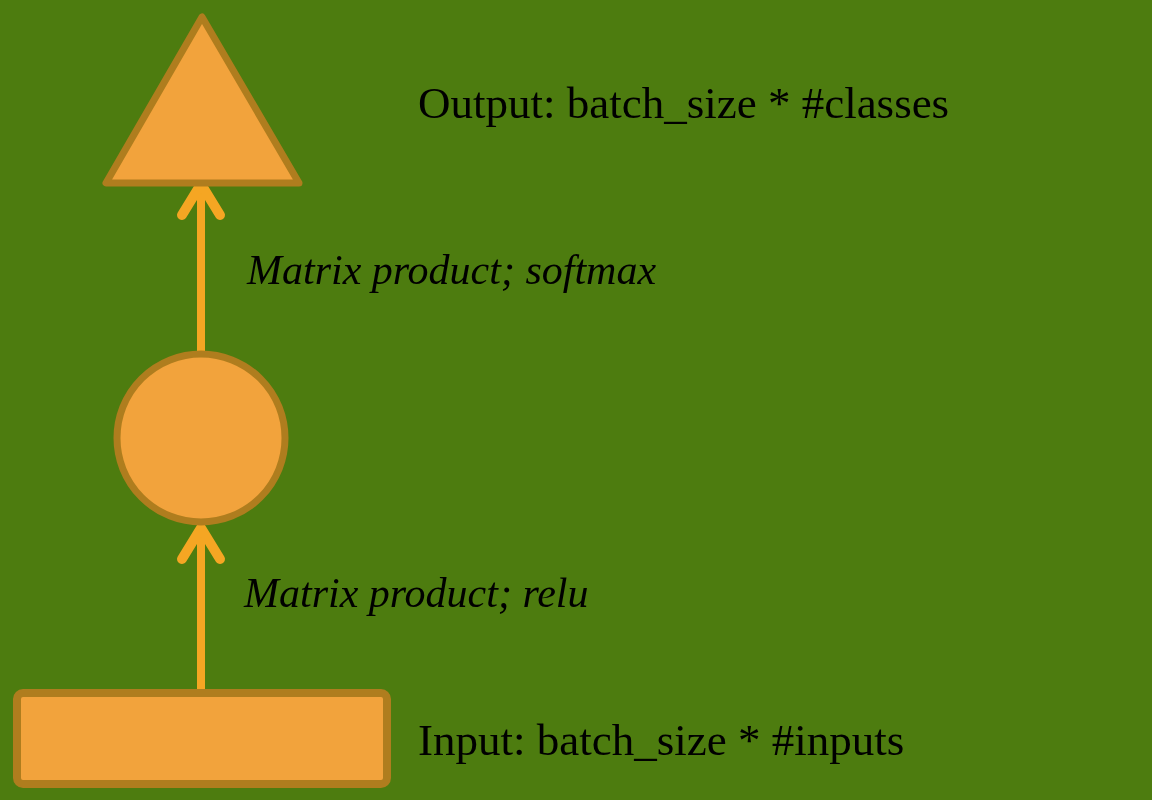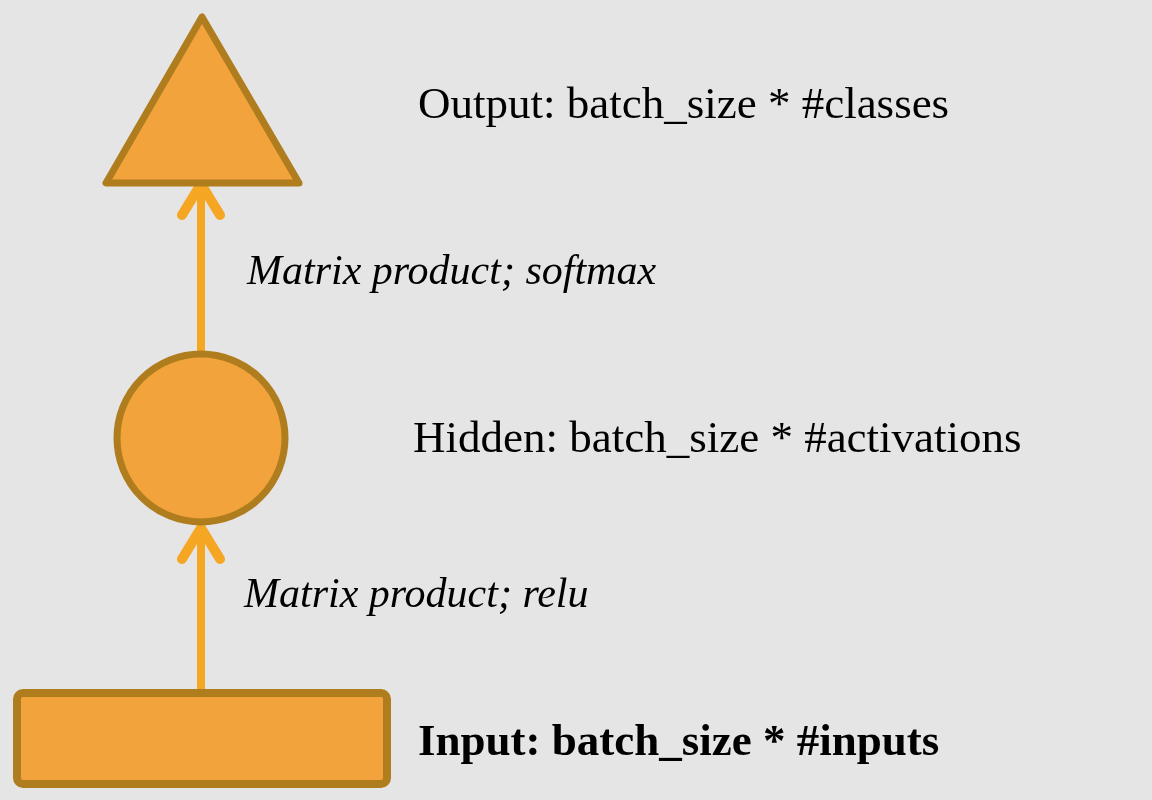--- a/index.html
+++ b/index.html
@@ -4,21 +4,21 @@
 <style>
   html, body {
     margin: 0;
     padding: 0;
     background: #ffffff;
   }
   #stage {
     position: relative;
     width: 1152px;
     height: 800px;
-    background: #e5e5e5;
+    background: #4d7c0f;
     overflow: hidden;
     font-family: "Liberation Serif", "DejaVu Serif", serif;
   }
   #shapes-svg {
     position: absolute;
     left: 0;
     top: 0;
     width: 1152px;
     height: 800px;
   }
@@ -61,21 +61,20 @@
 
     <polygon points="202,17 106,183 299,183" stroke-width="7" stroke-linejoin="round" fill="#F2A33C" stroke="#AF7D1E"></polygon>
 
     <circle cx="201" cy="438" r="84" stroke-width="7" fill="#F2A33C" stroke="#AF7D1E"></circle>
 
     <rect x="17" y="693" width="370" height="91" rx="6" stroke-width="8" fill="#F2A33C" stroke="#AF7D1E"></rect>
   </svg>
 
   <div class="node-label" style="left:418px; top:73px;">Output: batch_size * #classes</div>
 
-  <div class="node-label" style="left:413px; top:407px;">Hidden: batch_size * #activations</div>
 
-  <div class="node-label" style="left:418px; top:710px;font-weight:bold;">Input: batch_size * #inputs</div>
+  <div class="node-label" style="left:418px; top:710px;">Input: batch_size * #inputs</div>
 
   <div class="edge-label" style="left:224px; top:242px;">Matrix product; softmax</div>
 
   <div class="edge-label" style="left:221px; top:565px;">Matrix product; relu</div>
 
 </div>
 
 </body></html>

